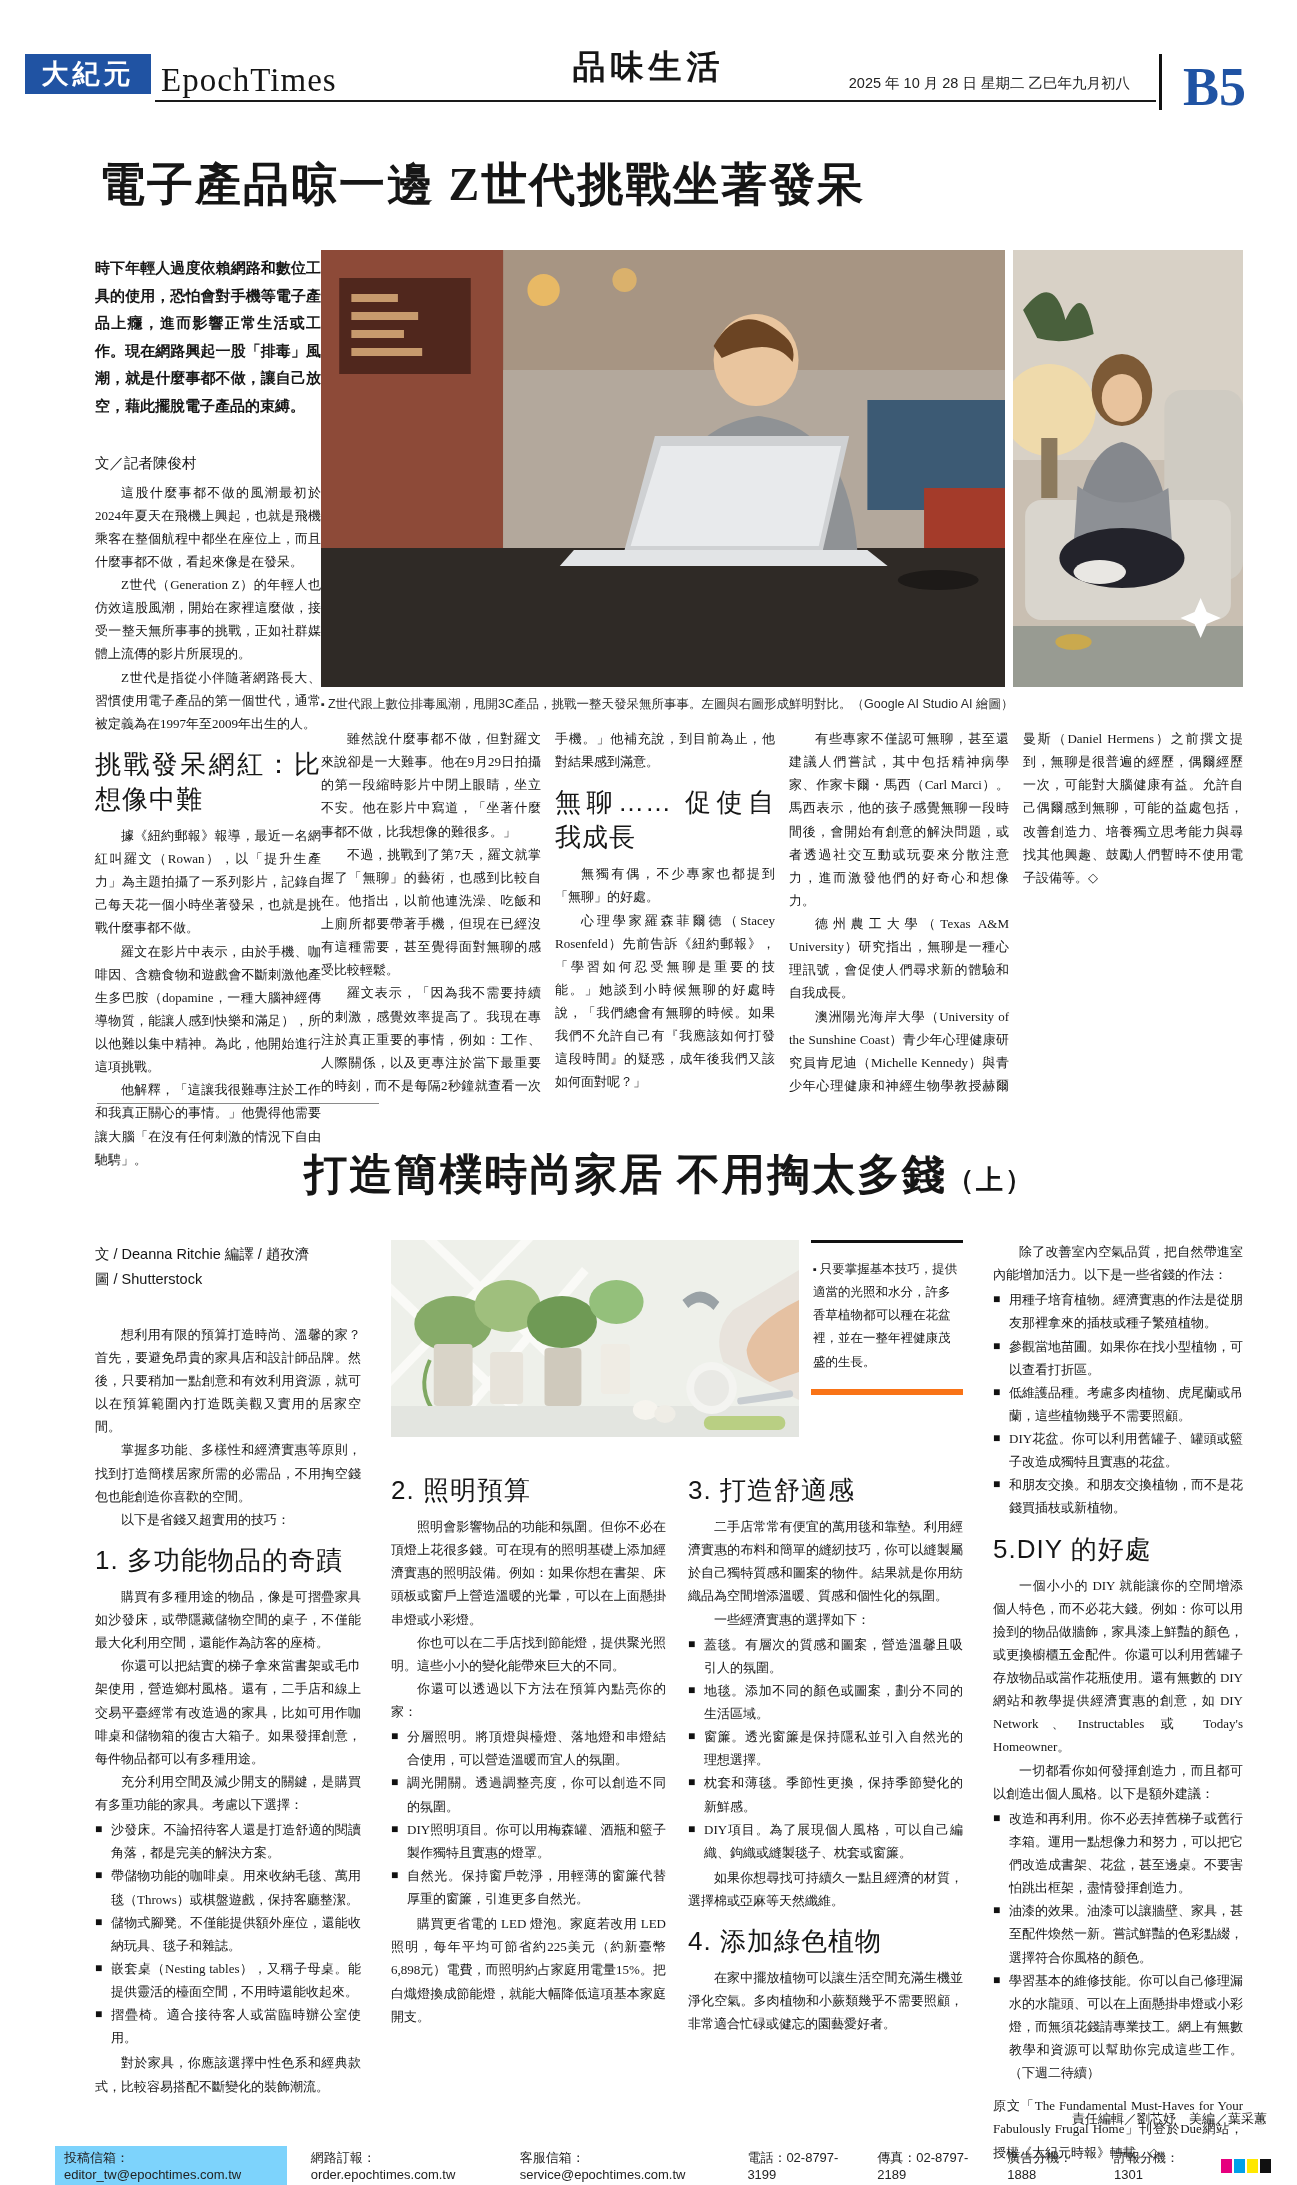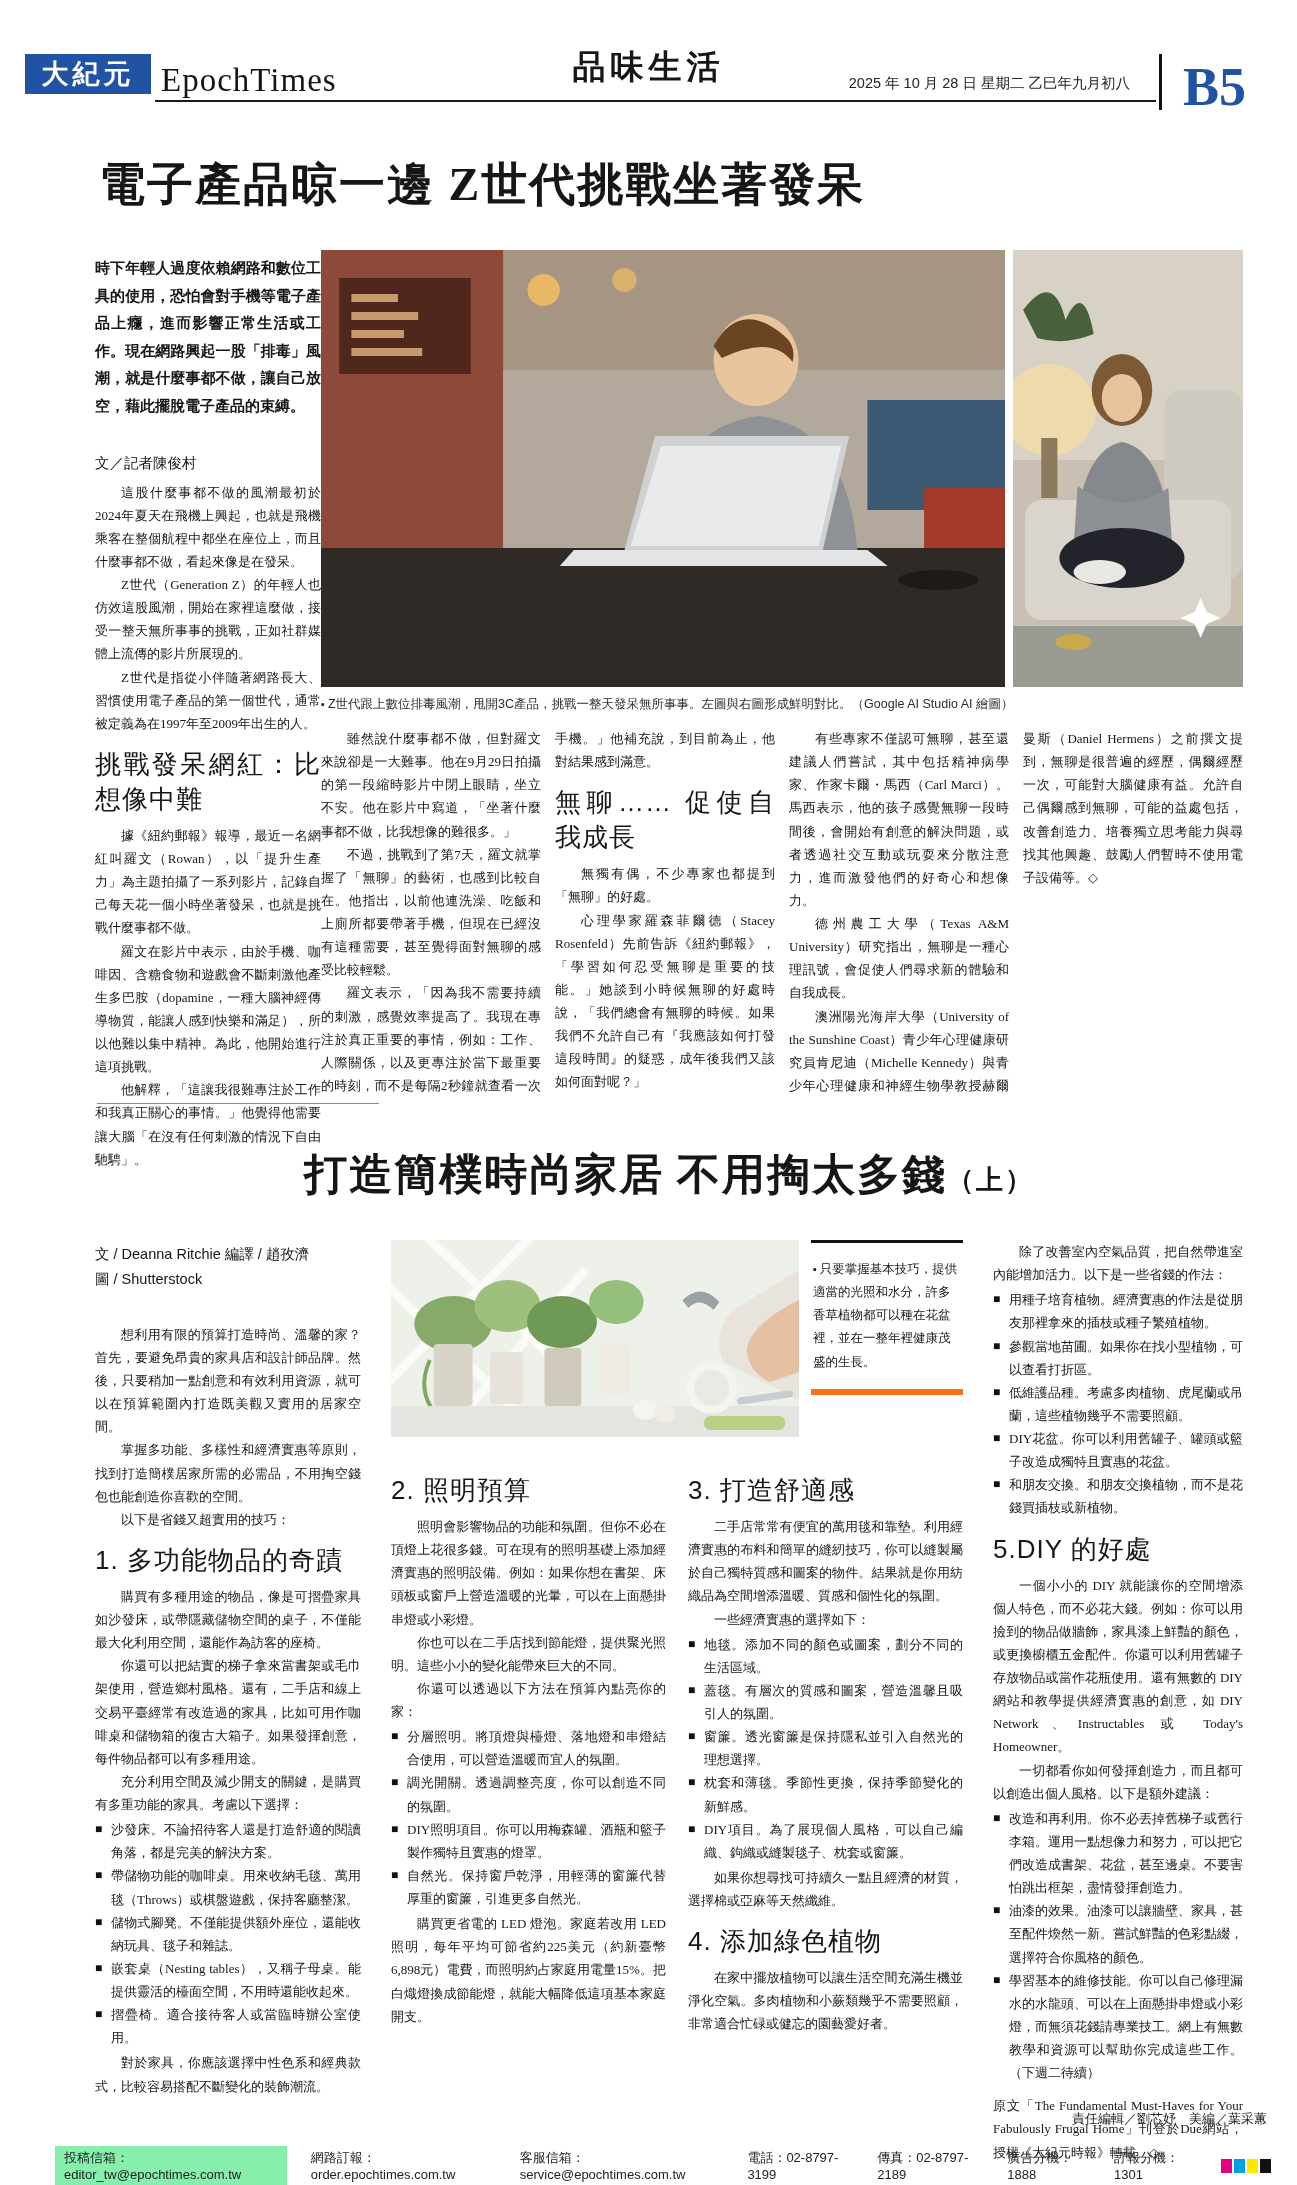--- a/index.html
+++ b/index.html
@@ -63,21 +63,21 @@
   .a2-sidebar::before { content:"▪ "; font-size:11px; }
   .a2-midcols { display:flex; gap:22px; margin-top:24px; }
   .a2-colB, .a2-colC { flex:1; min-width:0; }
   .a2-colD { flex:1; min-width:0; }
 
   
   .credits { position:absolute; right:30px; top:2110px;
              font-family:"Liberation Sans",sans-serif; font-size:13px; color:#222; }
   .footer { position:absolute; left:55px; top:2146px; width:1216px; display:flex; align-items:center;
             gap:24px; font-family:"Liberation Sans",sans-serif; font-size:13px; color:#222; }
-  .footer-item.hl { background:#86efac; padding:3px 9px; }
+  .footer-item.hl { background:#7dd3fc; padding:3px 9px; }
   .cmyk { display:flex; gap:2px; margin-left:auto; }
   .cmyk span { width:11px; height:14px; display:block; }
 </style>
 </head>
 <body>
 
 <div class="page">
 
   <div class="masthead">
     <div class="logo-box">
@@ -256,22 +256,22 @@
               <li>自然光。保持窗戶乾淨，用輕薄的窗簾代替厚重的窗簾，引進更多自然光。</li>
             </ul>
             <p class="body">購買更省電的 LED 燈泡。家庭若改用 LED 照明，每年平均可節省約225美元（約新臺幣6,898元）電費，而照明約占家庭用電量15%。把白熾燈換成節能燈，就能大幅降低這項基本家庭開支。</p>
           </div>
 
           <div class="a2-colC">
             <div class="subhead">3. 打造舒適感</div>
             <p class="body">二手店常常有便宜的萬用毯和靠墊。利用經濟實惠的布料和簡單的縫紉技巧，你可以縫製屬於自己獨特質感和圖案的物件。結果就是你用紡織品為空間增添溫暖、質感和個性化的氛圍。</p>
             <p class="body">一些經濟實惠的選擇如下：</p>
             <ul class="blist">
+              <li>蓋毯。有層次的質感和圖案，營造溫馨且吸引人的氛圍。</li>
               <li>地毯。添加不同的顏色或圖案，劃分不同的生活區域。</li>
-              <li>蓋毯。有層次的質感和圖案，營造溫馨且吸引人的氛圍。</li>
               <li>窗簾。透光窗簾是保持隱私並引入自然光的理想選擇。</li>
               <li>枕套和薄毯。季節性更換，保持季節變化的新鮮感。</li>
               <li>DIY項目。為了展現個人風格，可以自己編織、鉤織或縫製毯子、枕套或窗簾。</li>
             </ul>
             <p class="body">如果你想尋找可持續久一點且經濟的材質，選擇棉或亞麻等天然纖維。</p>
             <div class="subhead">4. 添加綠色植物</div>
             <p class="body">在家中擺放植物可以讓生活空間充滿生機並淨化空氣。多肉植物和小蕨類幾乎不需要照顧，非常適合忙碌或健忘的園藝愛好者。</p>
           </div>
         </div>
       </div>

